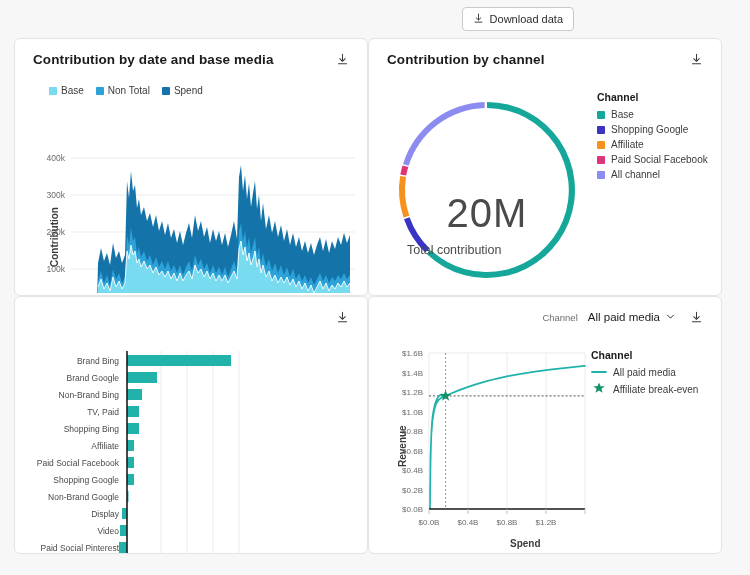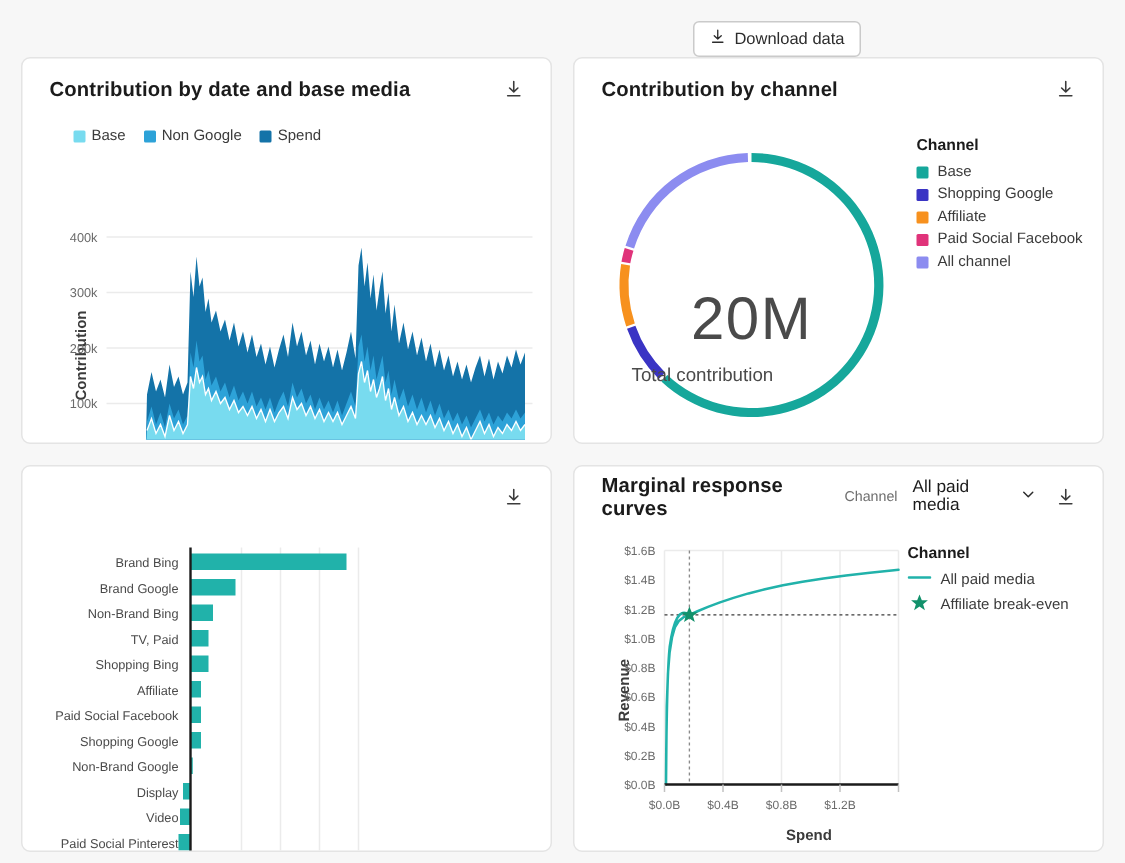--- a/index.html
+++ b/index.html
@@ -8,38 +8,38 @@
     background: #f7f7f7;
     font-family: "Liberation Sans", sans-serif;
     color: #2c2c2c;
     overflow: hidden;
   }
   #app { position: relative; width: 750px; height: 575px; }
 
   
   .topbar {
     position: absolute; top: 0; left: 0; width: 606px; height: 38px;
-    display: flex; align-items: flex-end; justify-content: flex-end;
+    display: flex; align-items: center; justify-content: flex-end;
     padding-right: 32px;
   }
   .dl-btn {
     display: flex; align-items: center; gap: 6px;
     height: 24px; padding: 0 10px;
     background: #ffffff; border: 1px solid #cacaca; border-radius: 4px;
     font-size: 11px; color: #2c2c2c; cursor: pointer;
   }
 
   
   .grid {
     position: absolute; top: 38px; left: 14px;
     width: 722px; height: 534px;
     display: grid;
     grid-template-columns: 354px 354px;
     grid-template-rows: 258px 258px;
-    gap: 14px;
+    gap: 0;
   }
   .card {
     background: #ffffff; border: 1px solid #e4e4e4; border-radius: 6px;
     position: relative; overflow: hidden;
   }
   .card-head {
     position: absolute; top: 0; left: 0; right: 0; height: 40px;
     display: flex; align-items: center; padding: 0 14px 0 18px;
   }
   .card-title { font-size: 13.5px; font-weight: bold; color: #1b1b1b; letter-spacing: .1px; }
@@ -121,21 +121,21 @@
         </div>
       </div>
 
       <div class="legend-h" style="left:34px; top:46px;">
         <div class="li">
           <span class="sw" style="background:#78DBEF"></span>
           <span>Base</span>
         </div>
         <div class="li">
           <span class="sw" style="background:#2DA2D8"></span>
-          <span>Non Google</span>
+          <span>Non Total</span>
         </div>
         <div class="li">
           <span class="sw" style="background:#1473A8"></span>
           <span>Spend</span>
         </div>
       </div>
 
       <div class="ylabel-rot" style="left:34px; top:228px;">Contribution</div>
 
       <svg width="354" height="190" viewBox="0 0 354 190" style="position:absolute; left:0; top:64px;">
@@ -313,21 +313,20 @@
           <rect x="105" y="180" width="7" height="11"></rect>
           <rect x="104" y="197" width="8" height="11"></rect>
         </g>
 
         <line x1="112" y1="6" x2="112" y2="210" stroke="#1b1b1b" stroke-width="1.6"></line>
       </svg>
     </div>
 
     <div class="card">
       <div class="card-head">
-        <div class="card-title">Marginal response curves</div>
         <div class="head-spacer"></div>
         <div class="chan-picker">
           <span class="chan-lbl">Channel</span>
           <span class="chan-sel">
             <span>All paid media</span>
             <span>
               <svg width="9" height="9" viewBox="0 0 12 12">
                   <path d="M2 4.2 L6 8.2 L10 4.2" fill="none" stroke="#2c2c2c" stroke-width="1.3" stroke-linecap="round" stroke-linejoin="round"></path>
                 </svg>
             </span>

